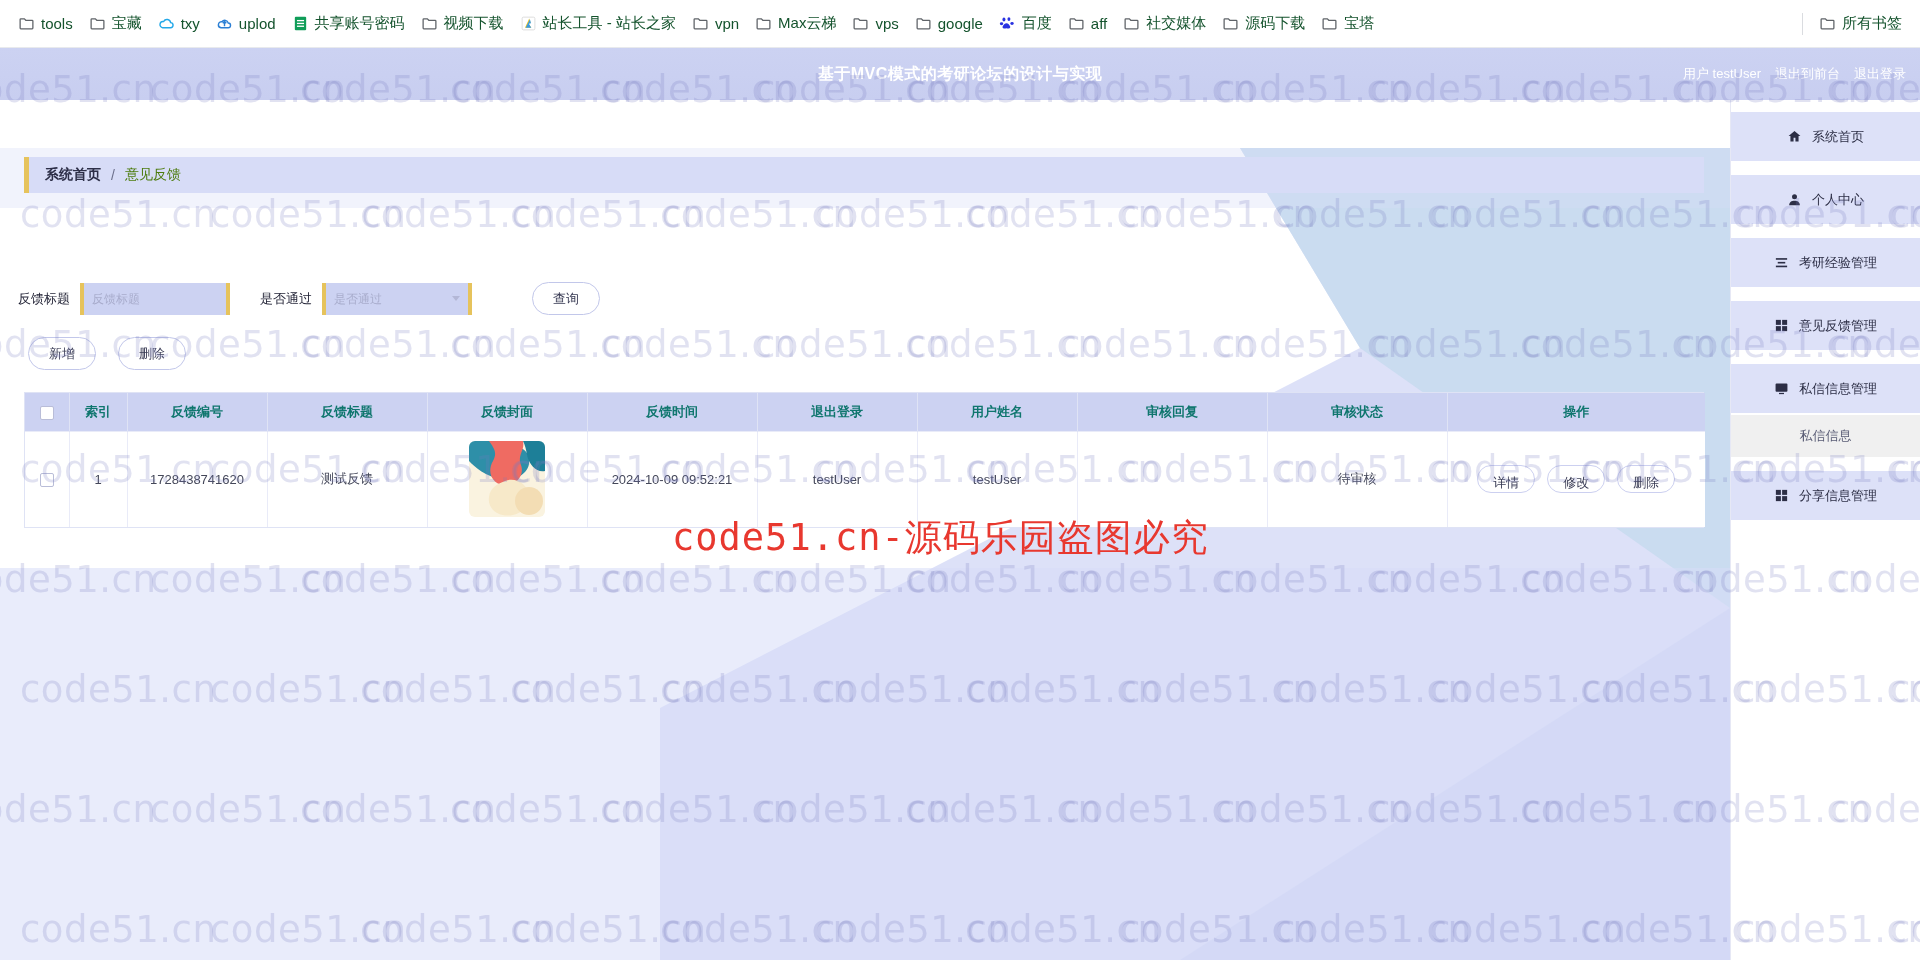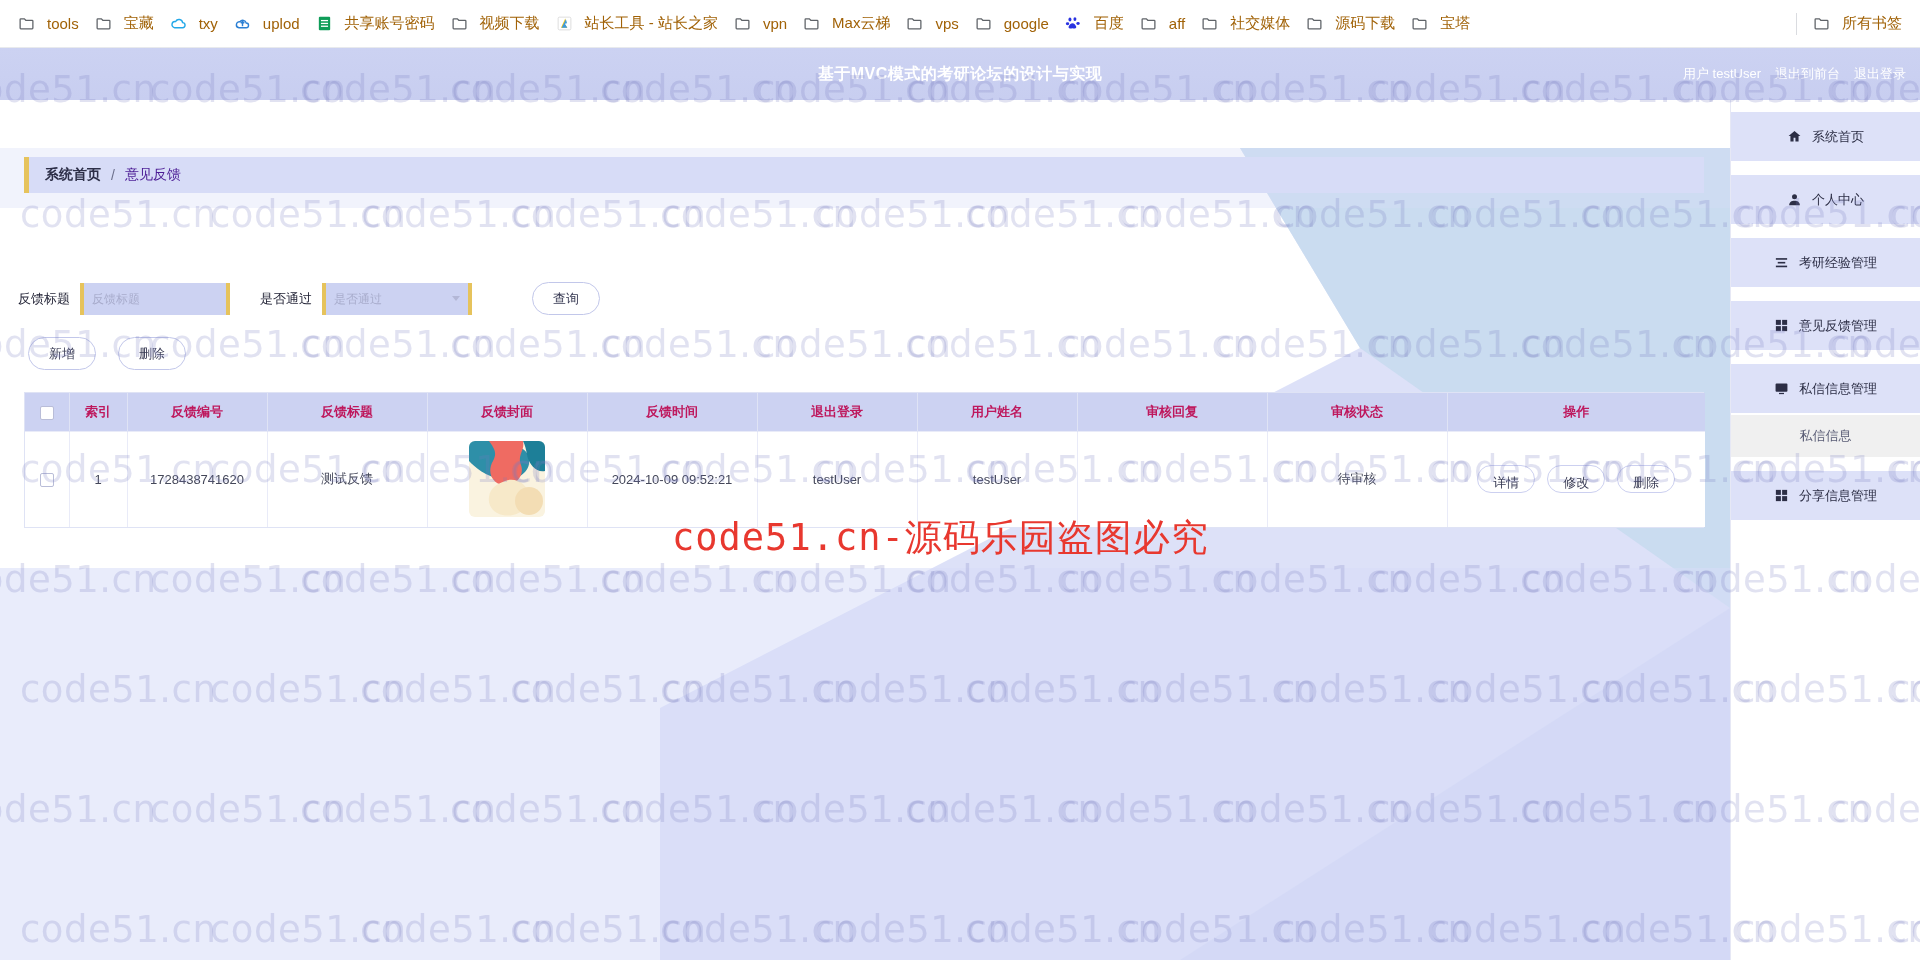--- a/index.html
+++ b/index.html
@@ -18,25 +18,25 @@
     display: flex;
     align-items: center;
     padding: 0 10px;
     border-bottom: 1px solid #e8eaed;
     position: relative;
     z-index: 60;
   }
   .bm {
     display: flex;
     align-items: center;
-    gap: 12px;
+    gap: 6px;
     padding: 4px 8px;
     border-radius: 4px;
     font-size: 15px;
-    color: #a16207;
+    color: #14532d;
     white-space: nowrap;
     cursor: pointer;
   }
   .bm-ico { width: 17px; height: 17px; display: inline-block; flex: none; position: relative; }
   .folder-ico svg { display: block; }
   .bm-sep {
     width: 1px; height: 22px; background: #dadce0; margin: 0 8px; flex: none;
   }
   #bm-right { margin-left: auto; display: flex; align-items: center; }
 
@@ -126,21 +126,21 @@
     border-left: 5px solid #e6c35c;
     display: flex;
     align-items: center;
     padding-left: 16px;
     font-size: 14px;
     color: #2d2f48;
     font-weight: 700;
     z-index: 12;
   }
   #breadcrumb .sep { margin: 0 10px; color: #6b6f8c; font-weight: 400; }
-  #breadcrumb .cur { color: #4c1d95; font-weight: 400; }
+  #breadcrumb .cur { color: #4d7c0f; font-weight: 400; }
 
   
   #filter-row {
     position: absolute;
     left: 18px; top: 182px;
     display: flex;
     align-items: center;
     z-index: 12;
   }
   .filter-label {
@@ -204,21 +204,21 @@
     background: rgba(255,255,255,0.0);
   }
   table#data-table {
     width: 100%;
     border-collapse: collapse;
     font-size: 13px;
     table-layout: fixed;
   }
   #data-table thead th {
     background: #ccd2f2;
-    color: #be185d;
+    color: #0f766e;
     font-weight: 700;
     height: 38px;
     text-align: center;
     border-right: 1px solid #dfe3f5;
     font-size: 13px;
     margin-left: 32px;
   }
   #data-table thead th:last-child { border-right: none; }
   #data-table tbody td {
     height: 96px;

